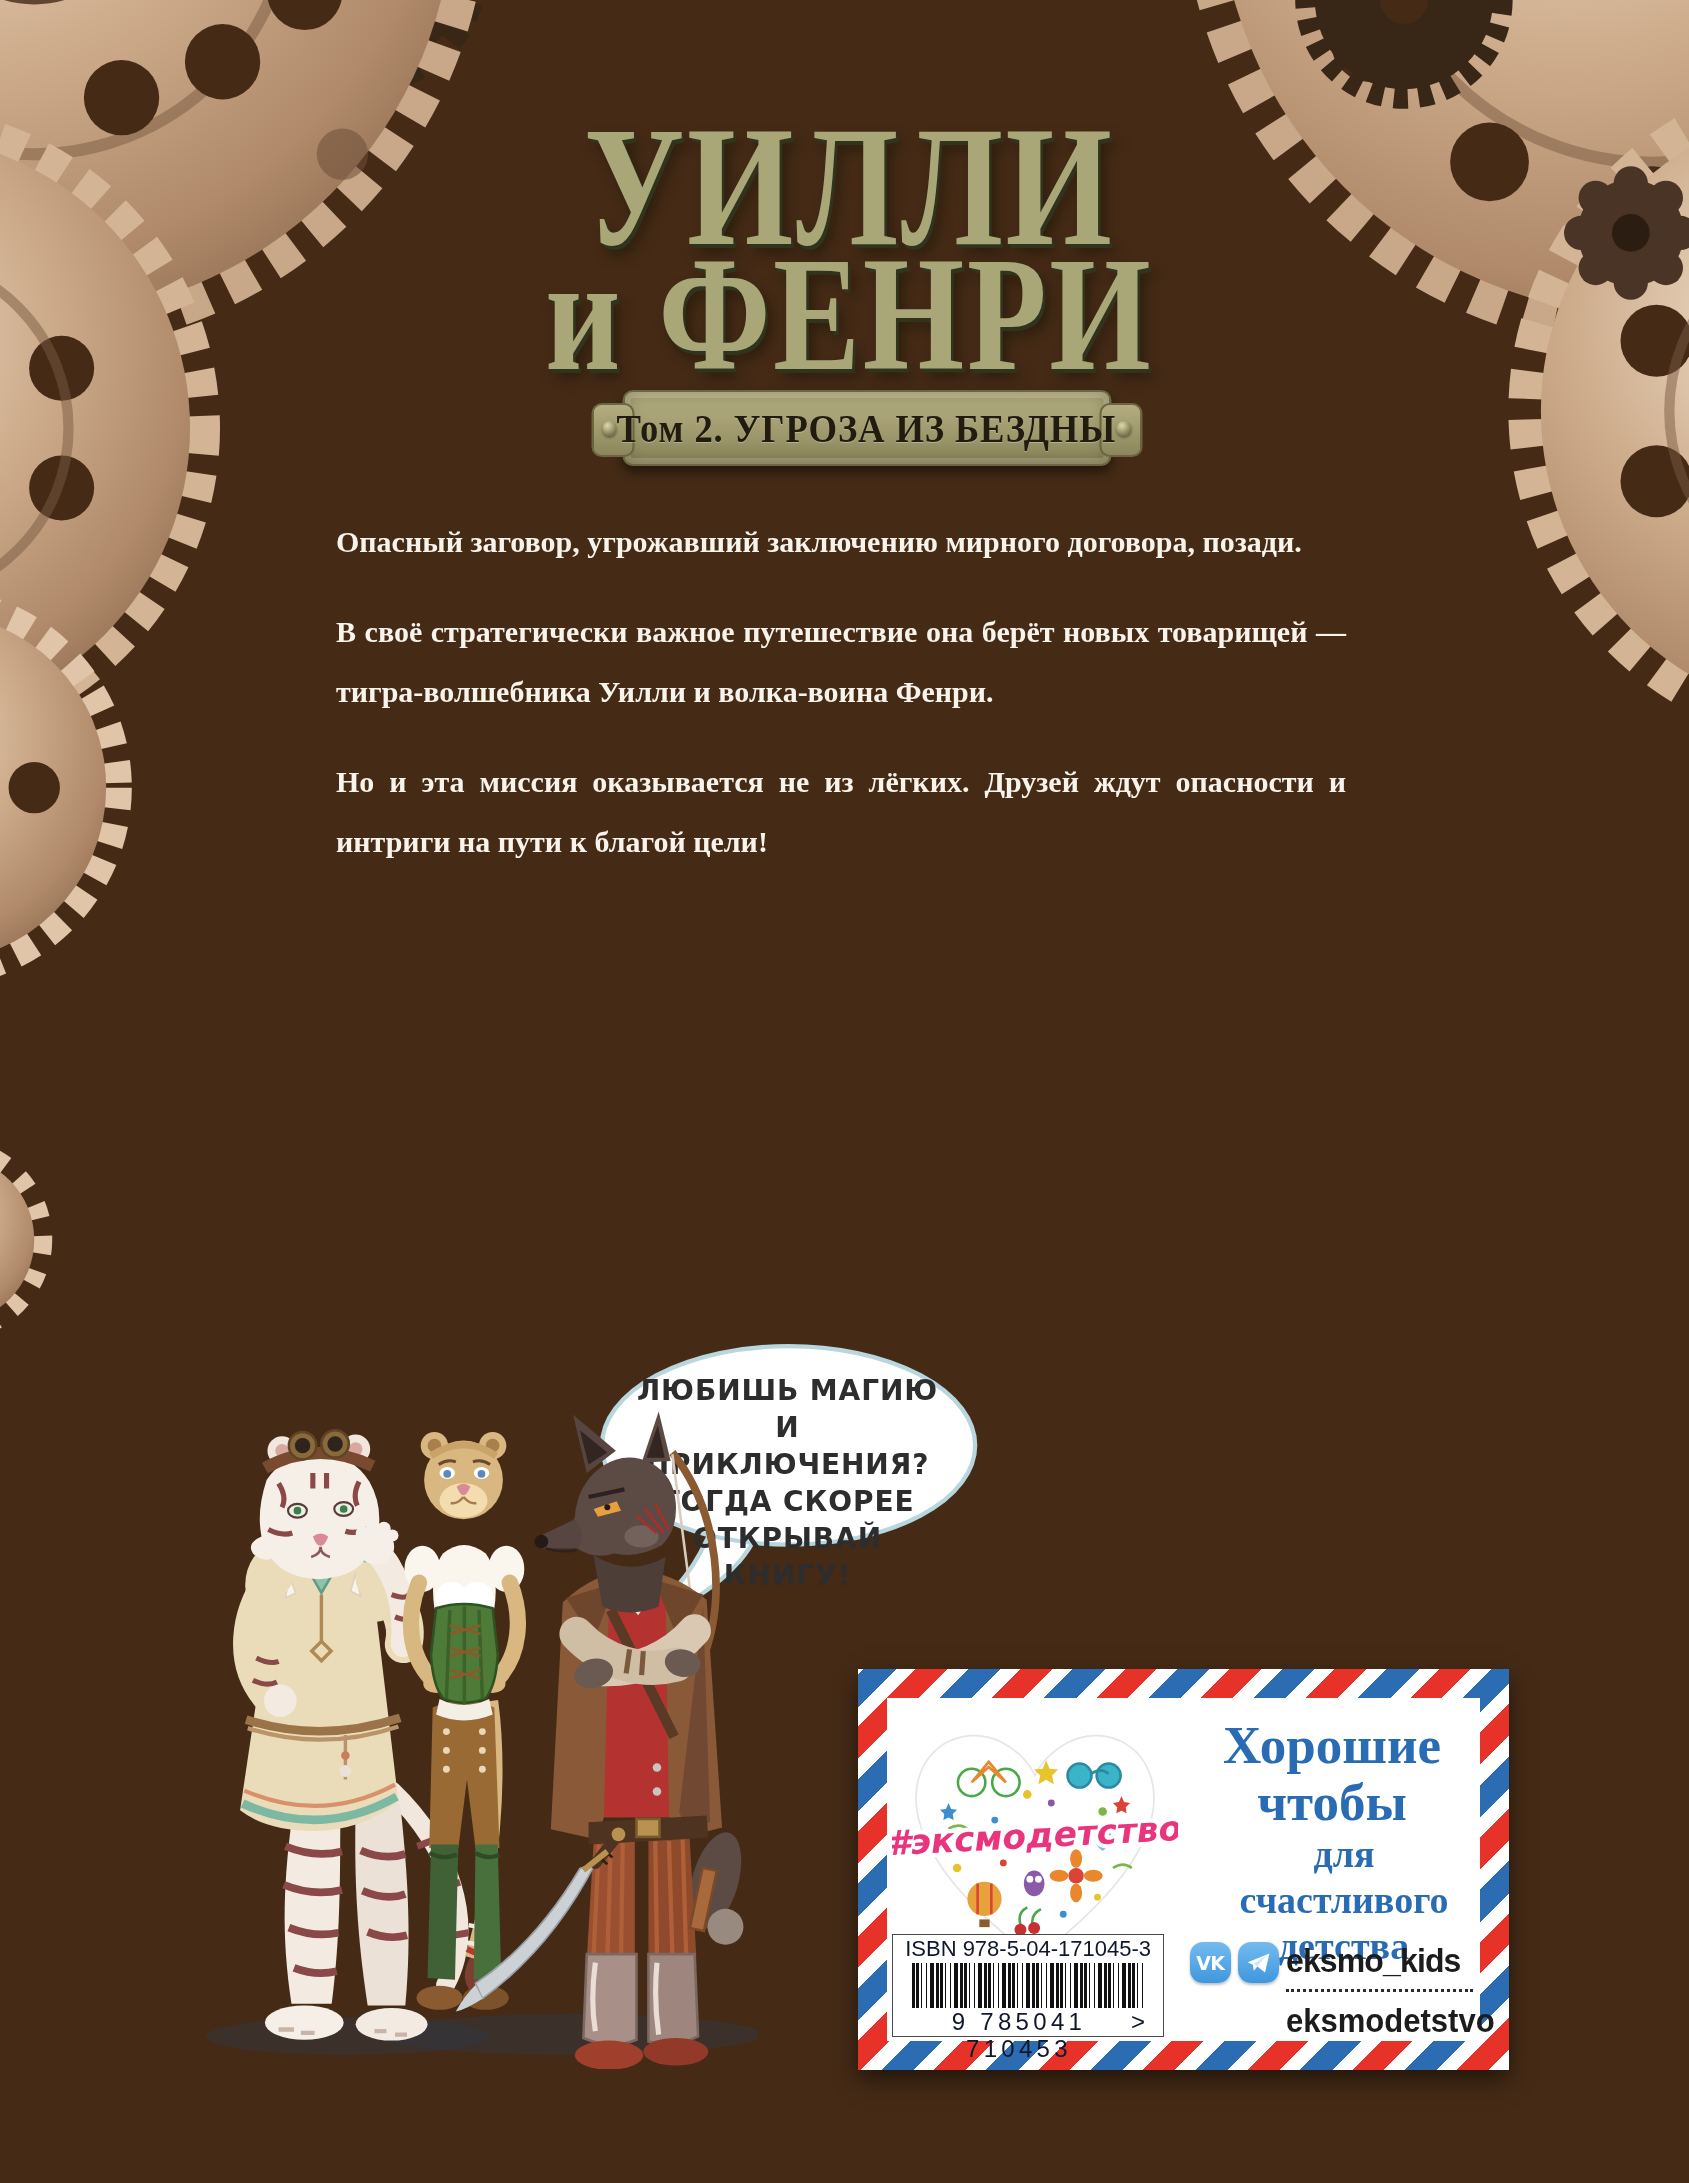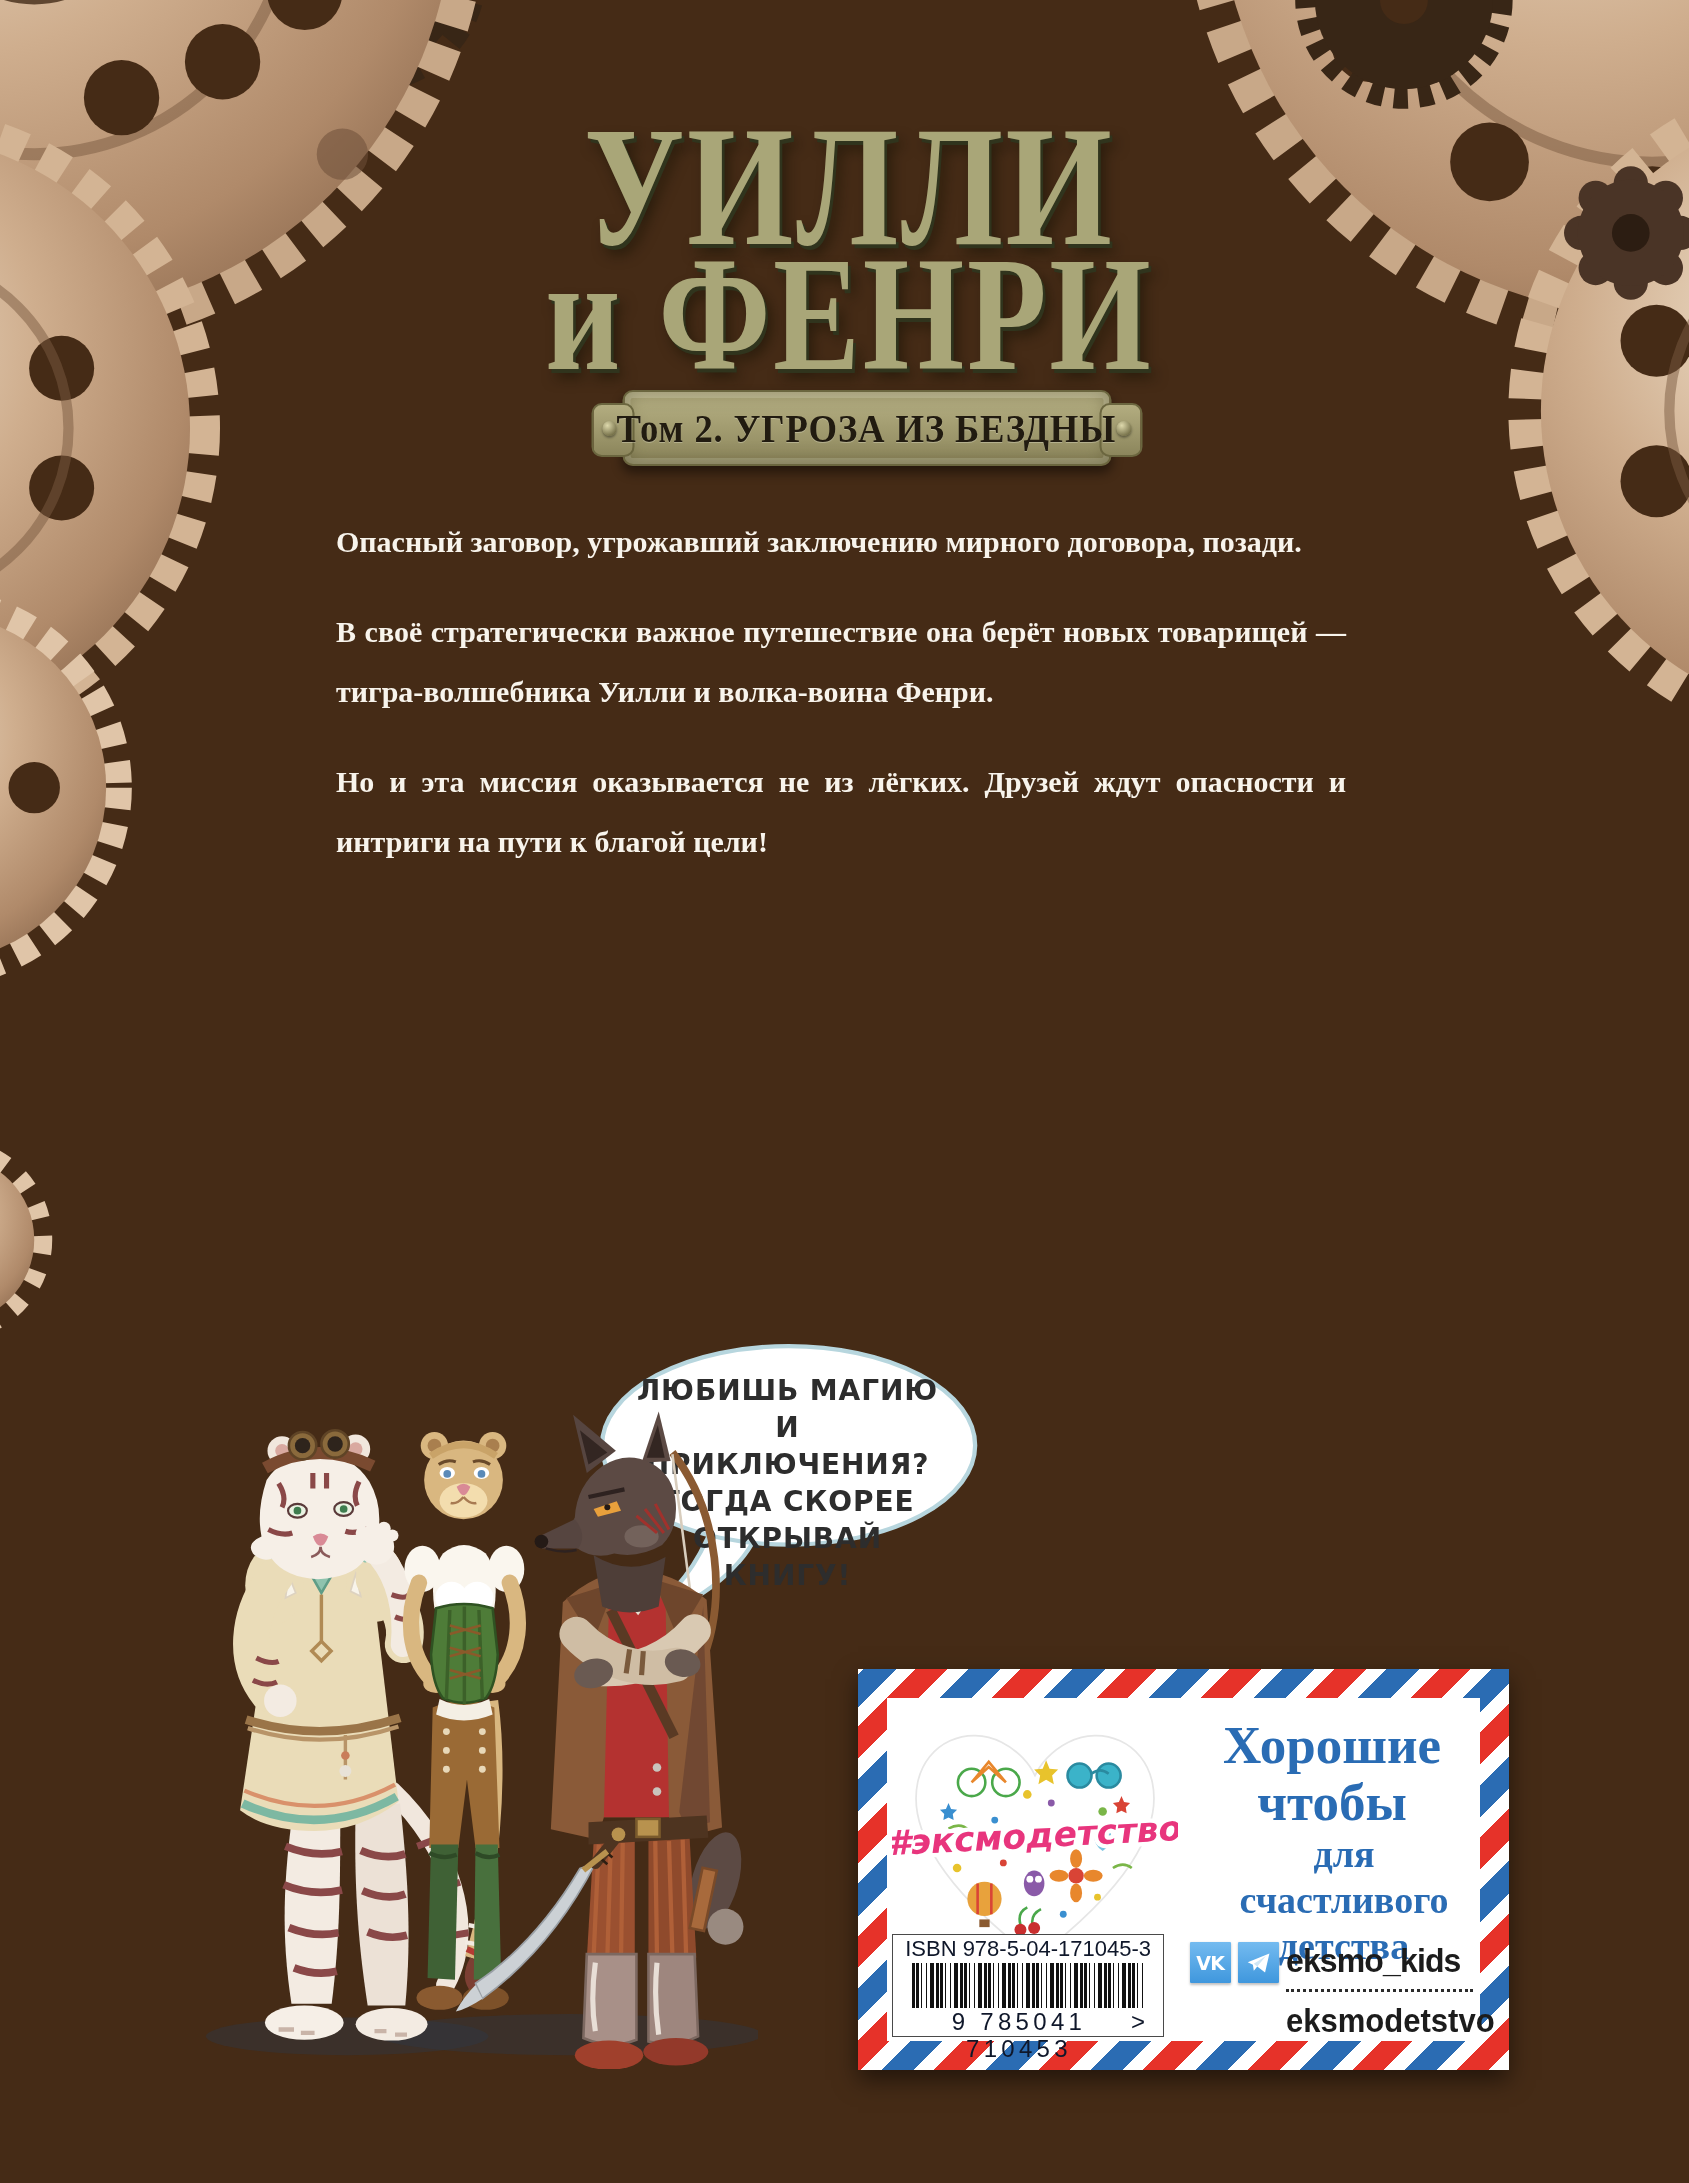--- a/index.html
+++ b/index.html
@@ -61,21 +61,21 @@
   .isbn-box{position:absolute;left:5.1px;top:236px;width:272px;height:103px;border:1.7px solid #4a4a4a;
     background:#fff;text-align:center;font-family:"Liberation Sans",sans-serif;color:#0f172a;box-sizing:border-box;}
   .isbn-label{font-size:22px;line-height:28px;letter-spacing:0;}
   .bars{height:45px;margin:0 19px;
     background:repeating-linear-gradient(90deg,#111 0 2.6px,#fff 2.6px 4.3px,#111 4.3px 6.8px,#fff 6.8px 8.6px,
       #111 8.6px 10.3px,#fff 10.3px 13.7px,#111 13.7px 15.4px,#fff 15.4px 18px,#111 18px 22px,#fff 22px 24px);}
   .bc-digits{display:flex;justify-content:flex-start;padding:0 13.7px;
     font-size:24px;line-height:27px;letter-spacing:4.3px;}
   .social{position:absolute;left:301px;top:241px;width:289px;font-family:"Liberation Sans",sans-serif;}
   .social-icons{position:absolute;left:1.7px;top:3.4px;display:flex;gap:7.7px;}
-  .s-icon{width:41px;height:41px;border-radius:1px;display:flex;align-items:center;justify-content:center;
+  .s-icon{width:41px;height:41px;border-radius:13px;display:flex;align-items:center;justify-content:center;
     background:linear-gradient(180deg,#74bbf0,#3f97dd);box-shadow:0 1.7px 2.6px rgba(0,0,0,.25);}
   .s-icon span{color:#fff;font-weight:bold;font-size:19px;font-family:"DejaVu Sans",sans-serif;letter-spacing:-0.9px;}
   .handles{margin-left:98px;}
   .handle1{font-weight:bold;font-size:34px;line-height:43px;color:#1c1c1c;letter-spacing:-0.9px;
     transform:scaleX(.94);transform-origin:left;white-space:nowrap;}
   .divider{border-top:3.4px dotted #2b2b2b;width:187px;margin-top:6.8px;}
   .handle2{font-weight:bold;font-size:33px;line-height:41px;color:#1c1c1c;margin-top:8.6px;
     transform:scaleX(.94);transform-origin:left;white-space:nowrap;}
 </style>
 </head>

